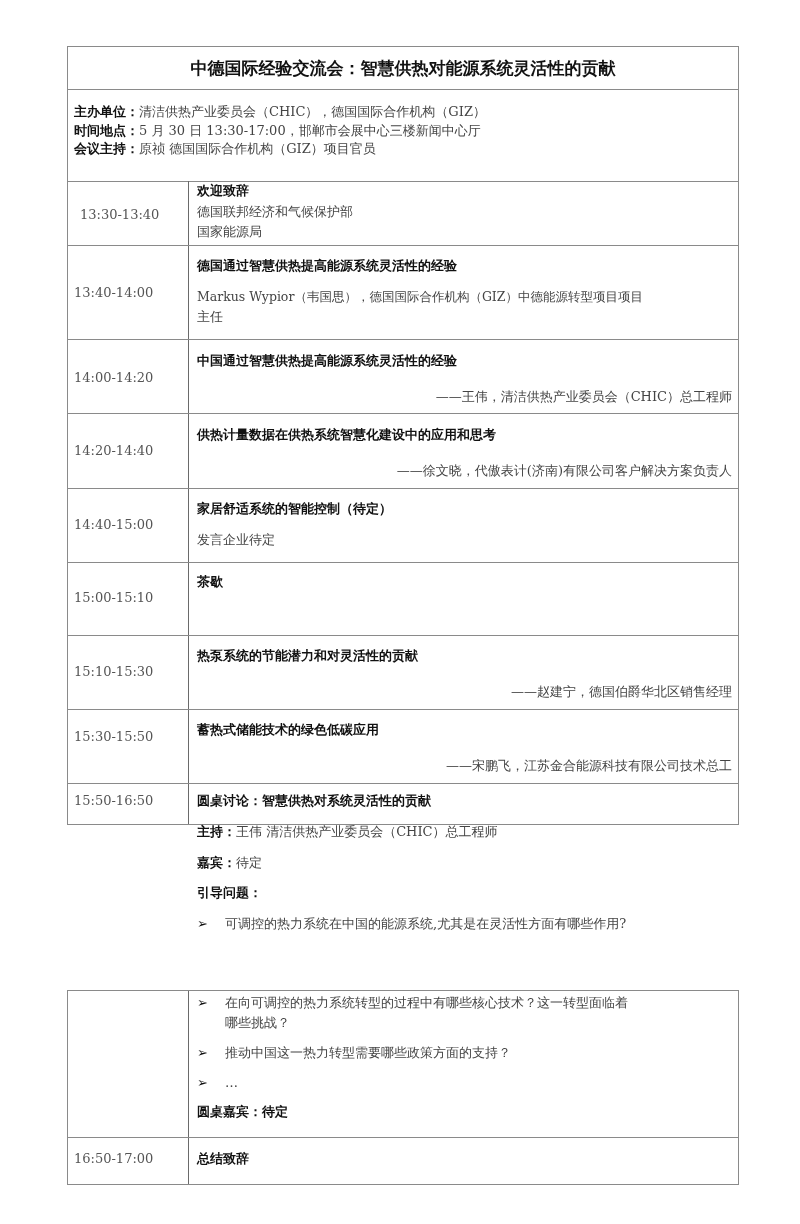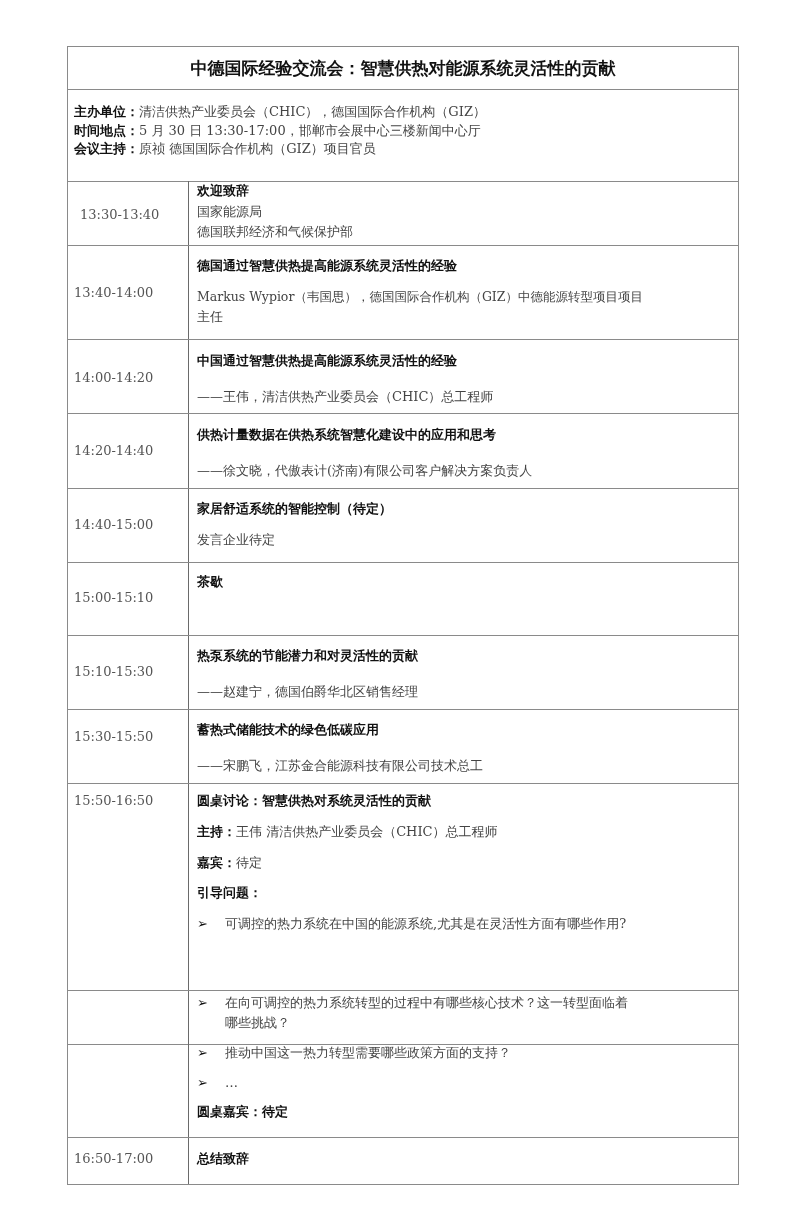--- a/index.html
+++ b/index.html
@@ -1,30 +1,30 @@
 <!DOCTYPE html>
 <html><head>
 <meta charset="utf-8">
 <style>
   html, body { margin:0; padding:0; background:#ffffff; }
   body { width:800px; height:1224px; position:relative; overflow:hidden;
          font-family:"DejaVu Serif", "Liberation Serif", serif; color:#222; }
   .tbl { position:absolute; left:67px; width:672px; border:1.5px solid #8a8a8a; box-sizing:border-box; }
-  .t1 { top:46px; height:999px; }
+  .t1 { top:46px; height:779px; }
   .t2 { top:990px; height:195px; }
   .hline { position:absolute; left:0; right:0; height:0; border-top:1.5px solid #8a8a8a; }
   .vline { position:absolute; left:120px; width:0; border-left:1.5px solid #6a6a6a; }
   .title { position:absolute; left:0; right:0; top:0; height:42px; line-height:42px; text-align:center;
            font-family:"DejaVu Sans", "Liberation Sans", sans-serif; font-weight:bold; font-size:17px; color:#111; }
   .info { position:absolute; left:6px; top:56px; font-size:13px; line-height:18.5px; color:#444; }
   .info .lbl { font-family:"DejaVu Sans", "Liberation Sans", sans-serif; font-weight:bold; color:#111; }
   .time { position:absolute; left:0; width:120px; font-size:13px; color:#555; }
   .cell { position:absolute; left:129px; right:6px; font-size:13px; color:#444; }
   .b { font-family:Liberation Mono, monospace; font-weight:bold; color:#111; font-size:13px; }
-  .right { text-align:left; }
+  .right { text-align:right; }
   .bul { display:flex; }
   .bul .mk { width:28px; flex:none; color:#111; }
   .row-line { line-height:20px; }
 </style>
 </head>
 <body>
 
 <div class="tbl t1">
   <div class="title">中德国际经验交流会：智慧供热对能源系统灵活性的贡献</div>
   <div class="hline" style="top:42px"></div>
@@ -34,22 +34,22 @@
     <div><span class="lbl">时间地点：</span><span>5 月 30 日 13:30-17:00，邯郸市会展中心三楼新闻中心厅</span></div>
     <div><span class="lbl">会议主持：</span><span>原祯 德国国际合作机构（GIZ）项目官员</span></div>
   </div>
 
   <div class="hline" style="top:134px"></div>
   <div class="vline" style="top:134px; bottom:0"></div>
 
   <div class="time" style="top:160px; left:12px">13:30-13:40</div>
   <div class="cell row-line" style="top:135px">
     <div class="b">欢迎致辞</div>
+    <div>德国联邦经济和气候保护部</div>
     <div>国家能源局</div>
-    <div>德国联邦经济和气候保护部</div>
   </div>
   <div class="hline" style="top:198px"></div>
 
   <div class="time" style="top:238px; left:6px">13:40-14:00</div>
   <div class="cell" style="top:210px; line-height:20px">
     <div class="b">德国通过智慧供热提高能源系统灵活性的经验</div>
     <div style="margin-top:10px; font-size:12.5px">Markus Wypior（韦国思），德国国际合作机构（GIZ）中德能源转型项目项目</div>
     <div>主任</div>
   </div>
   <div class="hline" style="top:292px"></div>

